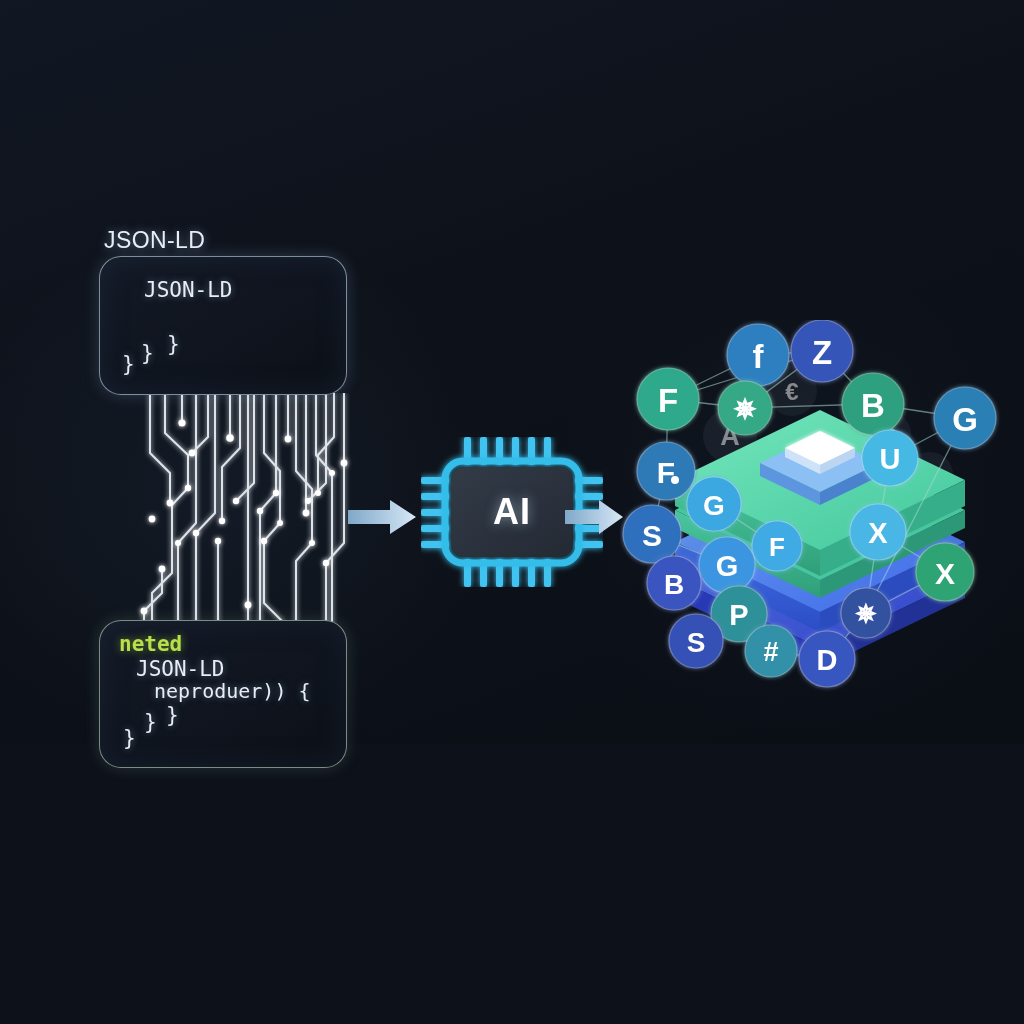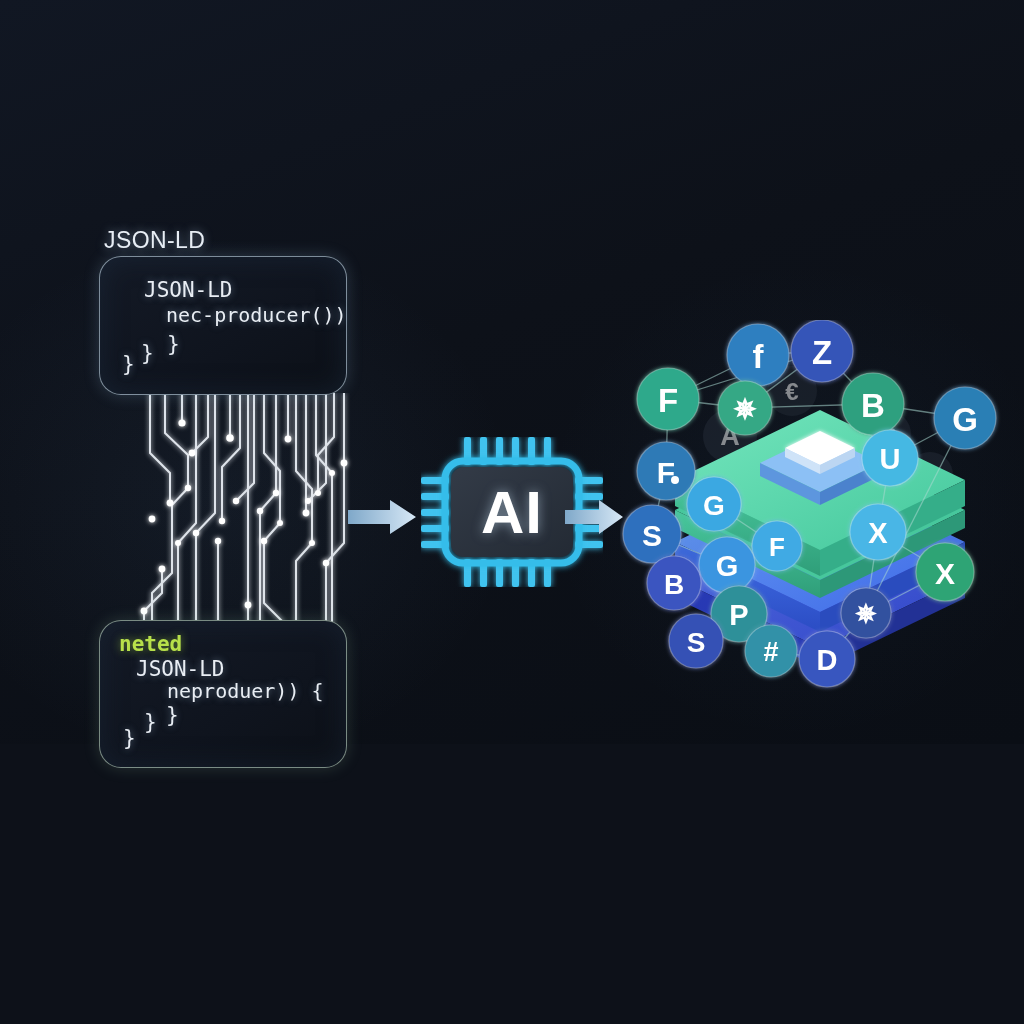--- a/index.html
+++ b/index.html
@@ -60,39 +60,39 @@
   
   .t1 { left: 144px; top: 278px; }
   .t2 { left: 166px; top: 303px; }
   .t3 { left: 167px; top: 332px; }
   .t4 { left: 141px; top: 341px; }
   .t5 { left: 122px; top: 352px; }
 
   
   .b1 { left: 119px; top: 632px; font-weight: bold; }
   .b2 { left: 136px; top: 657px; }
-  .b3 { left: 167px; top: 679px; }
+  .b3 { left: 154px; top: 679px; }
   .b4 { left: 166px; top: 703px; }
   .b5 { left: 144px; top: 710px; }
   .b6 { left: 123px; top: 726px; }
 
   
   #traces { position: absolute; left: 130px; top: 393px; }
 
   
   .arrow { position: absolute; }
 
   
   #chip { position: absolute; left: 421px; top: 437px; }
   .chip-label {
     position: absolute;
     left: 421px; top: 437px;
     width: 182px; height: 150px;
     display: flex; align-items: center; justify-content: center;
-    font-size: 60px; font-weight: bold; color: #ffffff;
+    font-size: 36px; font-weight: bold; color: #ffffff;
     letter-spacing: 1px;
     text-shadow: 0 0 12px rgba(210,235,255,0.5);
     pointer-events: none;
   }
 
   
   #graph { position: absolute; left: 620px; top: 320px; }
   .node-txt {
     font-family: "Liberation Sans", sans-serif;
     font-weight: bold;
@@ -165,21 +165,20 @@
       <circle cx="118" cy="212" r="3.4"></circle>
         <circle cx="14" cy="218" r="3.4"></circle>
       <circle cx="48" cy="150" r="3.0"></circle>
         <circle cx="202" cy="80" r="3.0"></circle>
     </g>
   </svg>
 
   <div class="panel-label">JSON-LD</div>
   <div class="panel panel-top"></div>
   <div class="code code-l1 t1">JSON-LD</div>
-  <div class="code code-l2 t2">nec-producer())</div>
   <div class="code code-brace t3">}</div>
   <div class="code code-brace t4">}</div>
   <div class="code code-brace t5">}</div>
 
   <div class="panel panel-bottom"></div>
   <div class="code code-l1 code-kw b1">neted</div>
   <div class="code code-l1 b2">JSON-LD</div>
   <div class="code code-l2 b3">neproduer)) {</div>
   <div class="code code-brace b4">}</div>
   <div class="code code-brace b5">}</div>

